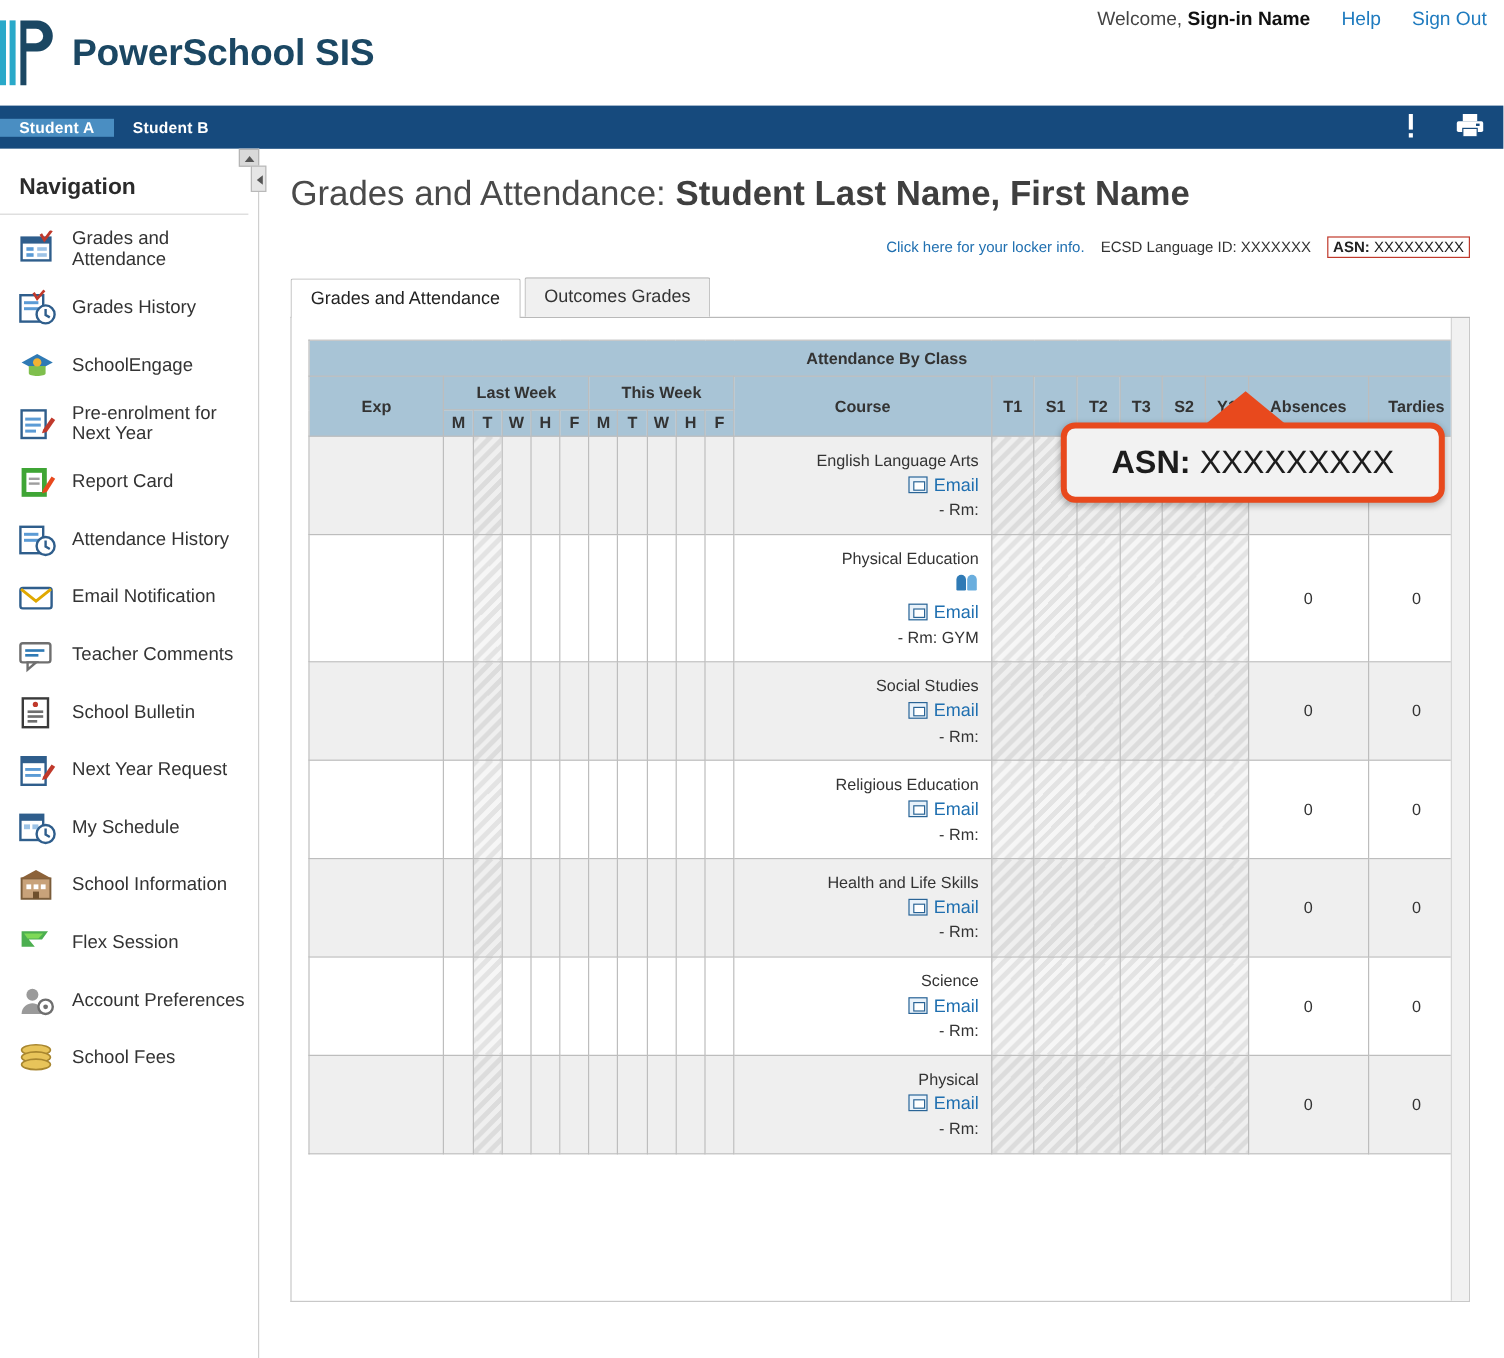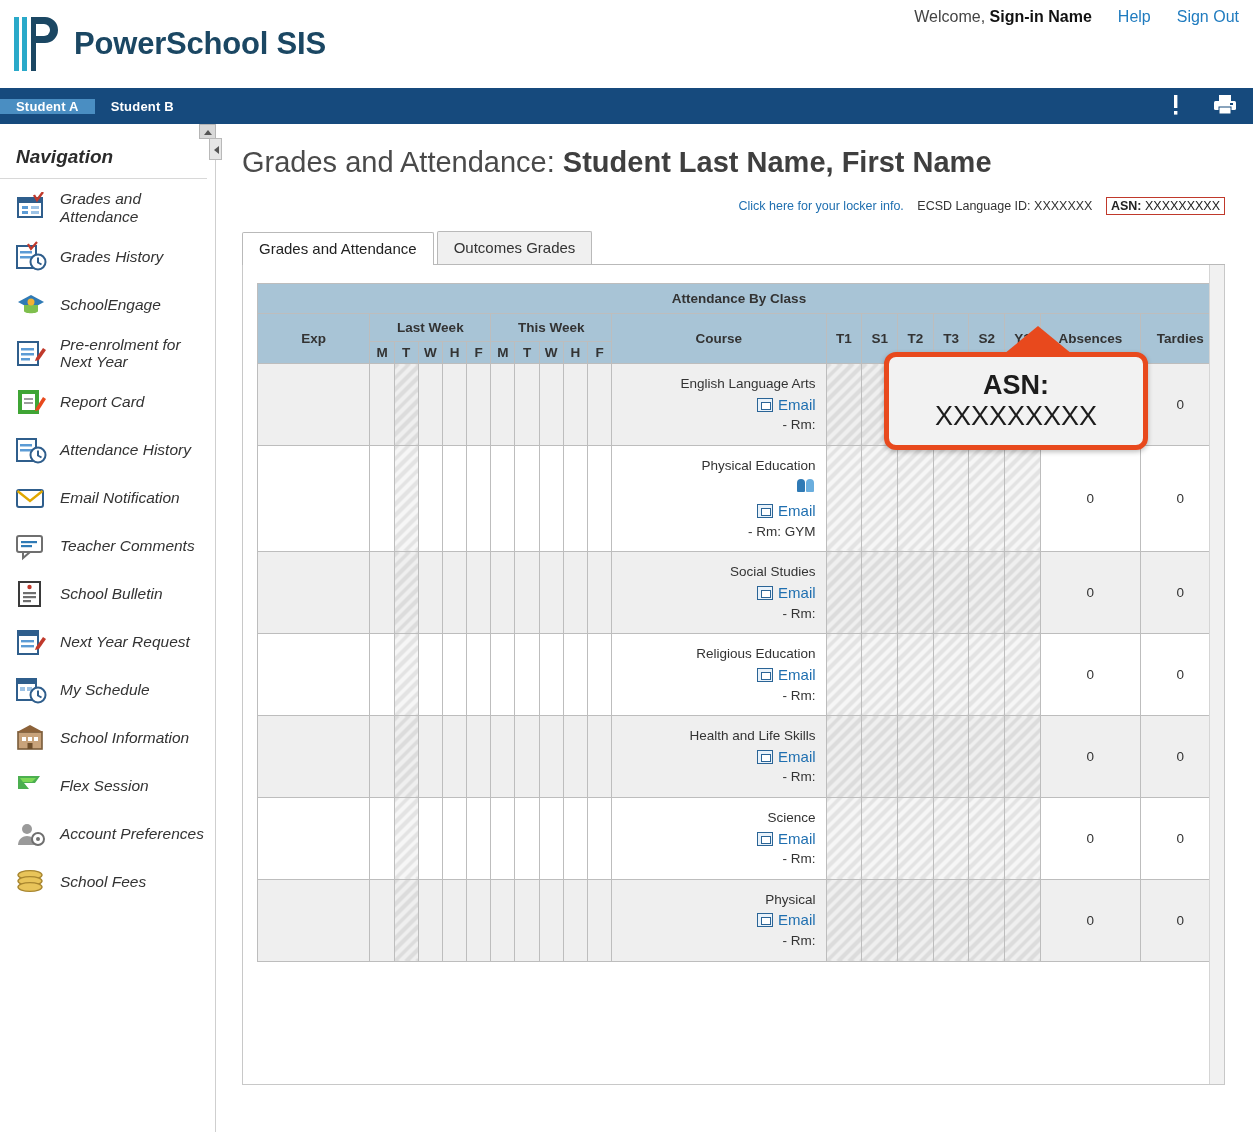--- a/index.html
+++ b/index.html
@@ -15,21 +15,20 @@
   .topbar {
     position: relative;
     height: 88px;
     background: #ffffff;
     display: flex;
     align-items: center;
   }
   .brand {
     display: flex;
     align-items: center;
-    padding-left: 14px;
     gap: 14px;
     justify-content: flex-end;
   }
   .logo-mark {
     width: 46px; height: 58px;
     position: relative;
   }
   .brand-name {
     font-size: 31px;
     font-weight: bold;
@@ -81,21 +80,20 @@
   
   .body-wrap { display: flex; height: calc(1132px - 88px - 36px); }
 
   
   .sidebar {
     width: 216px;
     flex: 0 0 216px;
     background: #ffffff;
     border-right: 1px solid #cfcfcf;
     position: relative;
-    font-style: italic;
   }
   .nav-title {
     font-size: 19px;
     font-weight: bold;
     color: #2b2b2b;
     padding: 22px 0 10px 16px;
     border-bottom: 1px solid #d8d8d8;
     margin-right: 8px;
   }
   .nav-list { padding-top: 4px; }
@@ -315,21 +313,21 @@
     width: 15px; height: 100%;
     background: #f1f1f1;
     border-left: 1px solid #d5d5d5;
   }
 
   
   .callout {
     position: absolute;
     left: 668px;
     top: 228px;
-    width: 264px;
+    width: 320px;
     z-index: 40;
   }
   .callout-box {
     border: 5px solid #e8491d;
     border-radius: 12px;
     background: #f2f2f2;
     box-shadow: 0 2px 5px rgba(0,0,0,.25);
     padding: 13px 10px;
     text-align: center;
     font-size: 27px;

